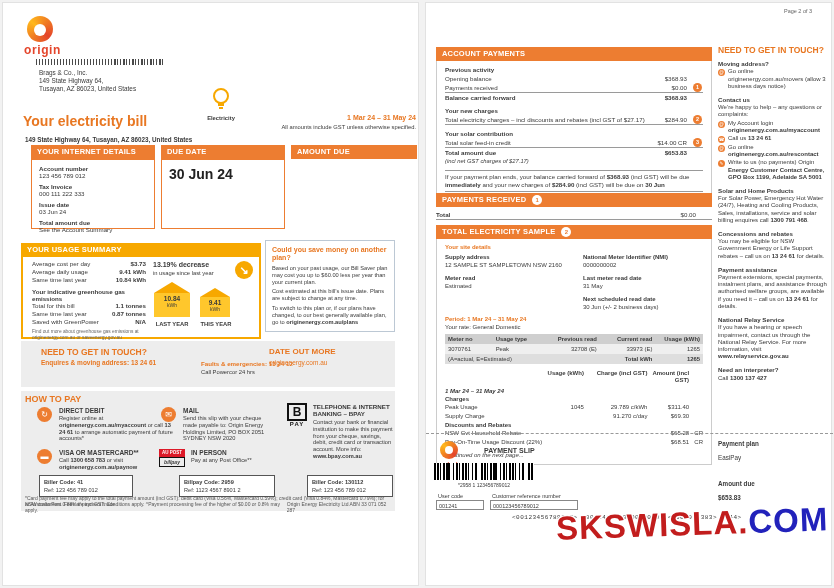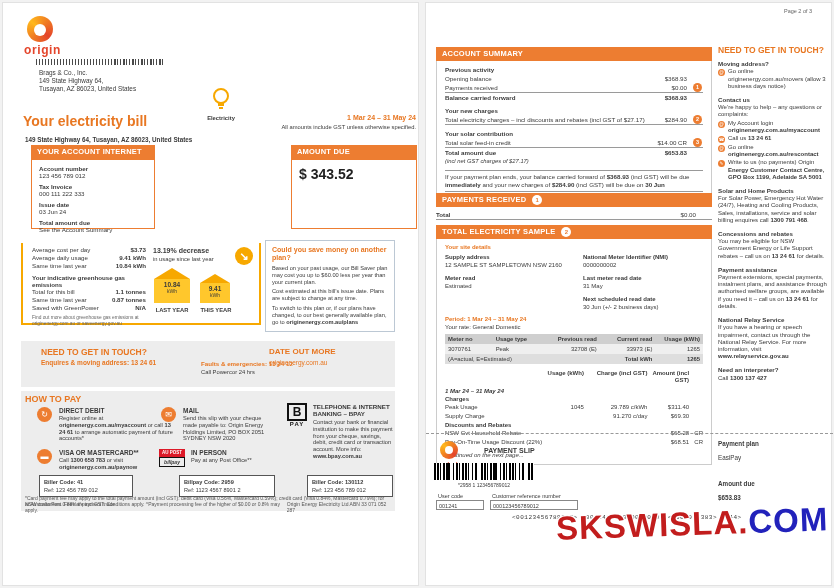--- a/index.html
+++ b/index.html
@@ -84,50 +84,54 @@
     </svg>
     <div class="b" style="font-size:5.8px">Electricity</div>
   </div>
 
   <div class="abs b or" style="left:20px;top:110px;font-size:14px">Your electricity bill</div>
   <div class="abs b" style="left:22px;top:133px;font-size:6.3px">149 State Highway 64, Tusayan, AZ 86023, United States</div>
   <div class="abs b or" style="left:240px;top:111px;width:173px;text-align:right;font-size:7px">1 Mar 24 – 31 May 24</div>
   <div class="abs" style="left:220px;top:121px;width:193px;text-align:right;font-size:5.8px">All amounts include GST unless otherwise specified.</div>
 
   <div class="abs" style="left:28px;top:142px;width:124px">
-    <div class="hdr">YOUR ACCOUNT INTERNET</div>
+    <div class="hdr">YOUR INTERNET DETAILS</div>
     <div class="bx" style="height:70px;padding:5px 7px">
       <div class="fld">
           <div class="b">Account number</div>
           <div>123 456 789 012</div>
         </div>
       <div class="fld">
           <div class="b">Tax Invoice</div>
           <div>000 111 222 333</div>
         </div>
       <div class="fld">
           <div class="b">Issue date</div>
           <div>03 Jun 24</div>
         </div>
       <div class="fld">
           <div class="b">Total amount due</div>
           <div>See the Account Summary</div>
         </div>
     </div>
   </div>
 
+  <div class="abs" style="left:158px;top:142px;width:124px">
+    <div class="hdr">DUE DATE</div>
+    <div class="bx" style="height:70px;padding:6px 7px">
+      <div class="b" style="font-size:14px;color:#222">30 Jun 24</div>
+    </div>
+  </div>
 
   <div class="abs" style="left:288px;top:142px;width:126px">
     <div class="hdr">AMOUNT DUE</div>
-    <div class="bx" style="height:70px;padding:6px 7px">
-      <div class="b" style="font-size:14px;color:#222">$ 343.52</div>
-    </div>
   </div>
 
   <div class="abs" style="left:18px;top:240px;width:240px">
+    <div class="hdr amber">YOUR USAGE SUMMARY</div>
     <div style="border:2px solid #f7a800;border-top:none;height:80px;position:relative;background:#fff">
       <div class="abs" style="left:9px;top:3px;width:114px">
         <div class="kv">
             <span>Average cost per day</span>
             <span class="b">$3.73</span>
           </div>
         <div class="kv">
             <span>Average daily usage</span>
             <span class="b">9.41 kWh</span>
           </div>
@@ -236,21 +240,21 @@
       <span>at Australia Post. Fees are incl GST. Conditions apply. ^Payment processing fee of the higher of $0.00 or 0.8% may apply.</span>
       <span>Origin Energy Electricity Ltd ABN 33 071 052 287</span>
     </div>
   </div>
 </div>
 
 <div class="page" id="p2">
   <div class="abs" style="left:358px;top:5px;font-size:5.5px;color:#666">Page 2 of 3</div>
 
   <div class="sect" style="top:44px">
-    <div class="hdr">ACCOUNT SUMMARY</div>
+    <div class="hdr">ACCOUNT PAYMENTS</div>
     <div class="sbody">
       <div class="b">Previous activity</div>
       <div class="srow">
           <span>Opening balance</span>
           <span>$368.93</span>
         </div>
       <div class="srow bline">
           <span>Payments received</span>
           <span>$0.00</span>
           <span class="mk">1</span>

